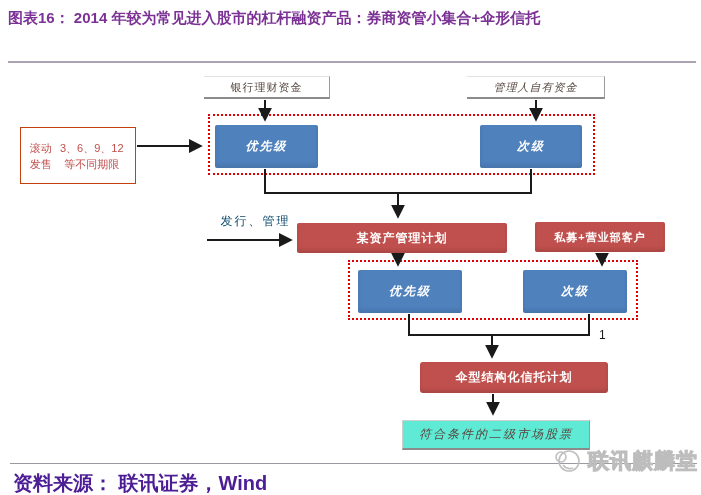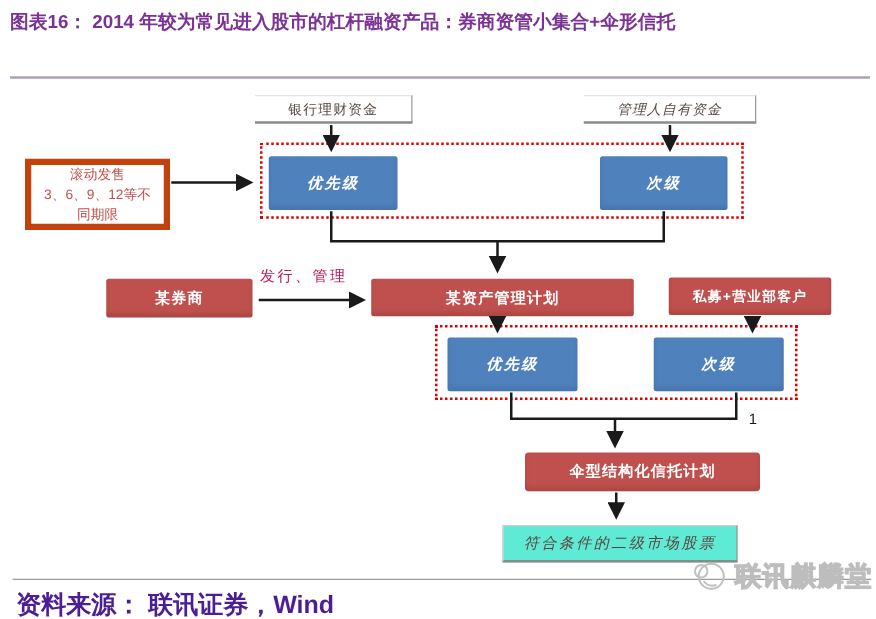--- a/index.html
+++ b/index.html
@@ -29,30 +29,30 @@
 
   
   .blue-box { background:#4f81bd; color:#ffffff; font-weight:bold; font-size:12px;
               border-radius:2px; box-shadow: inset 0 -3px 4px rgba(0,0,0,0.10);
               font-style:italic; letter-spacing:2px; }
 
   
   .dotted-box { position:absolute; border:2px dotted #e00000; background:transparent; }
 
   
-  .rolling-box { background:#fff; border:5px solid #c2410c; color:#c0504d;
-                 font-size:11px; line-height:16px; flex-direction:column; }
+  .rolling-box { background:#fff; border:1px solid #c2410c; color:#c0504d;
+                 font-size:11px; line-height:16px; flex-direction:row; }
 
   
   .stock-box { background:#5eead4; border:1px solid #cfcfcf; border-right:1px solid #9a9a9a;
                border-bottom:2px solid #8b8b8b; color:#5a463f; font-size:12px;
                letter-spacing:2px;font-style:italic; }
 
-  .edge-label { position:absolute; color:#be185d; font-size:12px; letter-spacing:2px;
-                text-align:left; }
+  .edge-label { position:absolute; color:#0c4a6e; font-size:12px; letter-spacing:2px;
+                text-align:center; }
   .note-one { position:absolute; color:#1a1a1a; font-size:12px; }
 
   
   #wires { position:absolute; left:0; top:0; width:701px; height:495px;
            pointer-events:none; }
 
   
   .footer-rule { position:absolute; left:10px; top:463px; width:687px; height:1px;
                  background:#9a9aa2; }
   .source-note { position:absolute; left:13px; top:470px; color:#4c1d95;
@@ -76,21 +76,20 @@
 
   <div class="node rolling-box" style="left:20px; top:127px; width:116px; height:57px; padding:3px 6px;">
     <span>滚动发售</span>
     <span>3、6、9、12等不同期限</span>
   </div>
 
   <div class="dotted-box" style="left:208px; top:114px; width:387px; height:61px;"></div>
   <div class="node blue-box" style="left:215px; top:125px; width:103px; height:43px;">优先级</div>
   <div class="node blue-box" style="left:480px; top:125px; width:102px; height:43px;">次级</div>
 
-  <div class="node red-box" style="left:85px; top:223px; width:117px; height:31px;">某券商</div>
   <div class="edge-label" style="left:208px; top:213px; width:95px;">发行、管理</div>
   <div class="node red-box" style="left:297px; top:223px; width:210px; height:30px;">某资产管理计划</div>
   <div class="node red-box" style="left:535px; top:222px; width:130px; height:30px; font-size:11px;">私募+营业部客户</div>
 
   <div class="dotted-box" style="left:348px; top:260px; width:290px; height:60px;"></div>
   <div class="node blue-box" style="left:358px; top:270px; width:104px; height:43px;">优先级</div>
   <div class="node blue-box" style="left:523px; top:270px; width:104px; height:43px;">次级</div>
   <div class="note-one" style="left:599px; top:328px;">1</div>
 
   <div class="node red-box" style="left:400px; top:362px; width:188px; height:31px; border-radius:3px;margin-left:20px;">伞型结构化信托计划</div>

